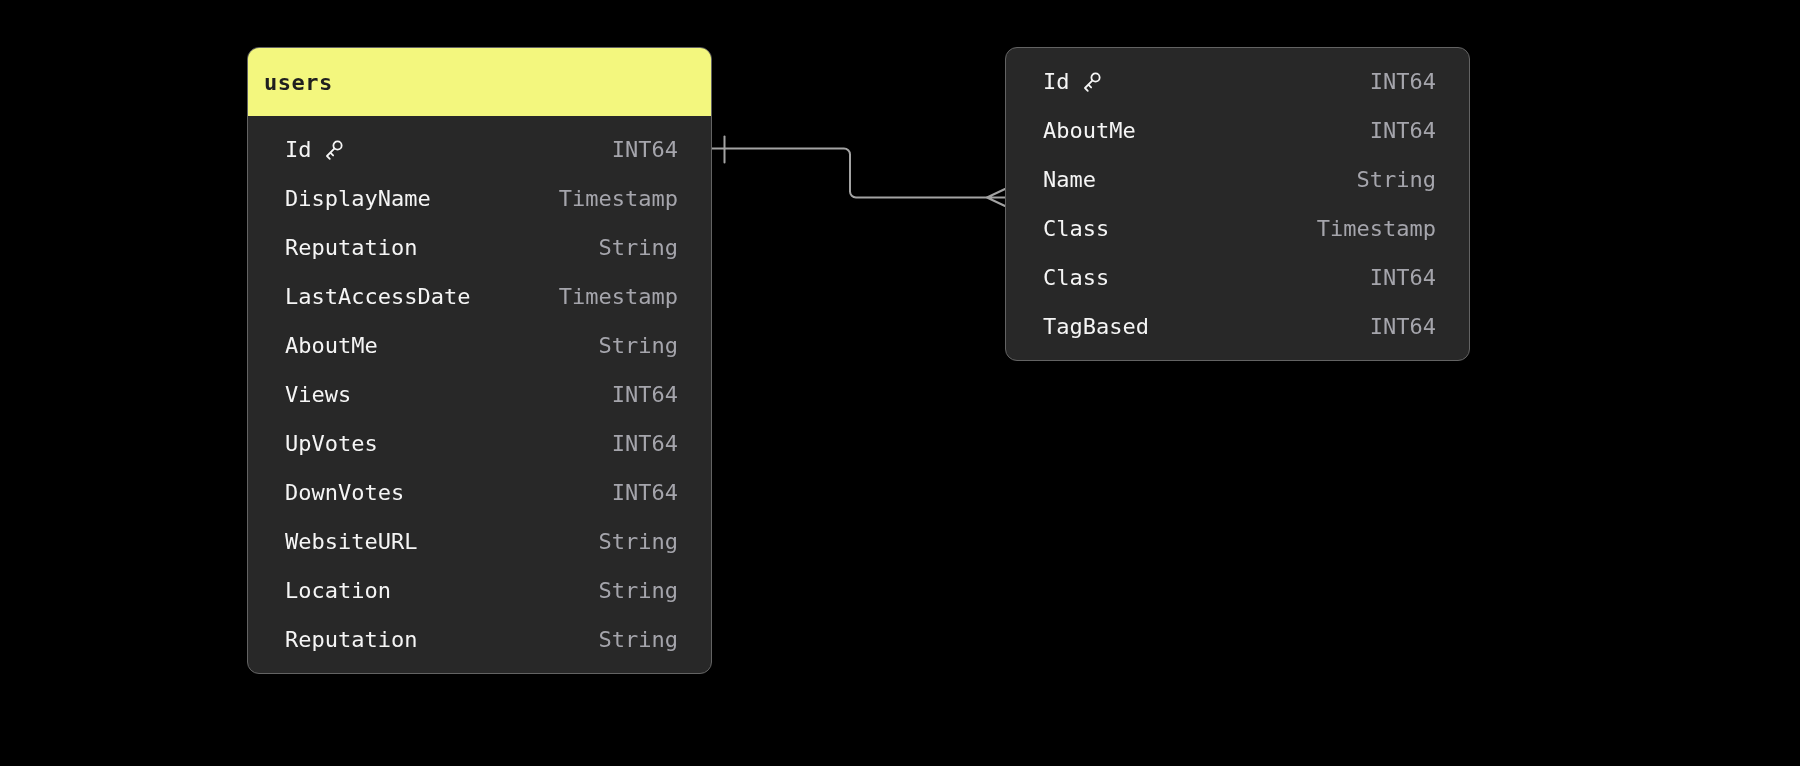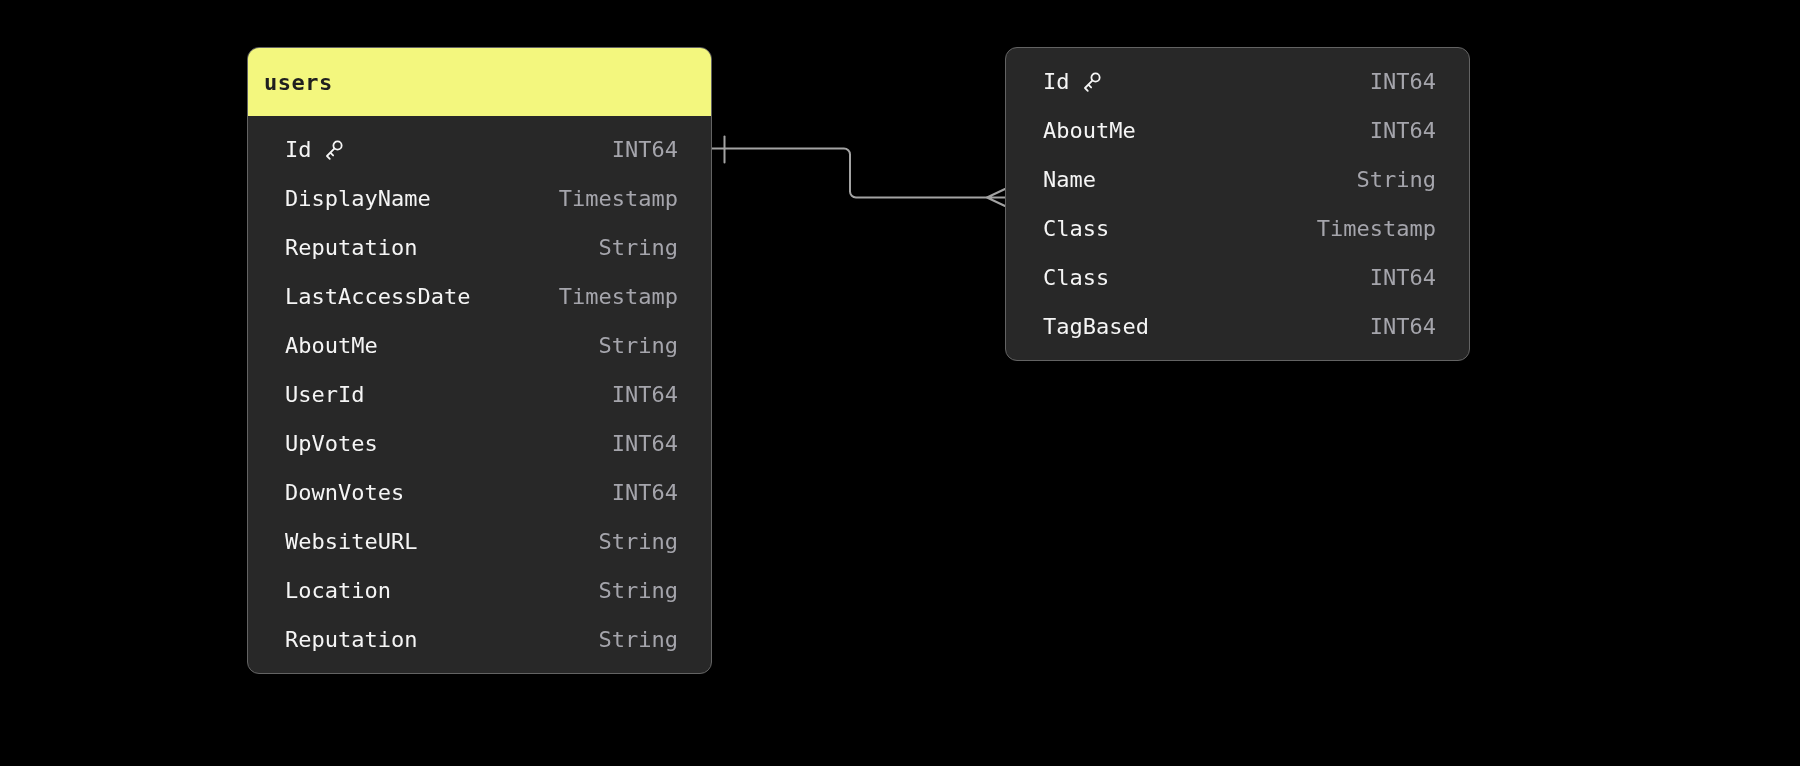--- a/index.html
+++ b/index.html
@@ -134,21 +134,21 @@
   <div class="erd-row">
     <span class="erd-field">
       <span>AboutMe</span>
 
     </span>
     <span class="erd-type">String</span>
   </div>
 
   <div class="erd-row">
     <span class="erd-field">
-      <span>UserId</span>
+      <span>Views</span>
 
     </span>
     <span class="erd-type">INT64</span>
   </div>
 
   <div class="erd-row">
     <span class="erd-field">
       <span>UpVotes</span>
 
     </span>

